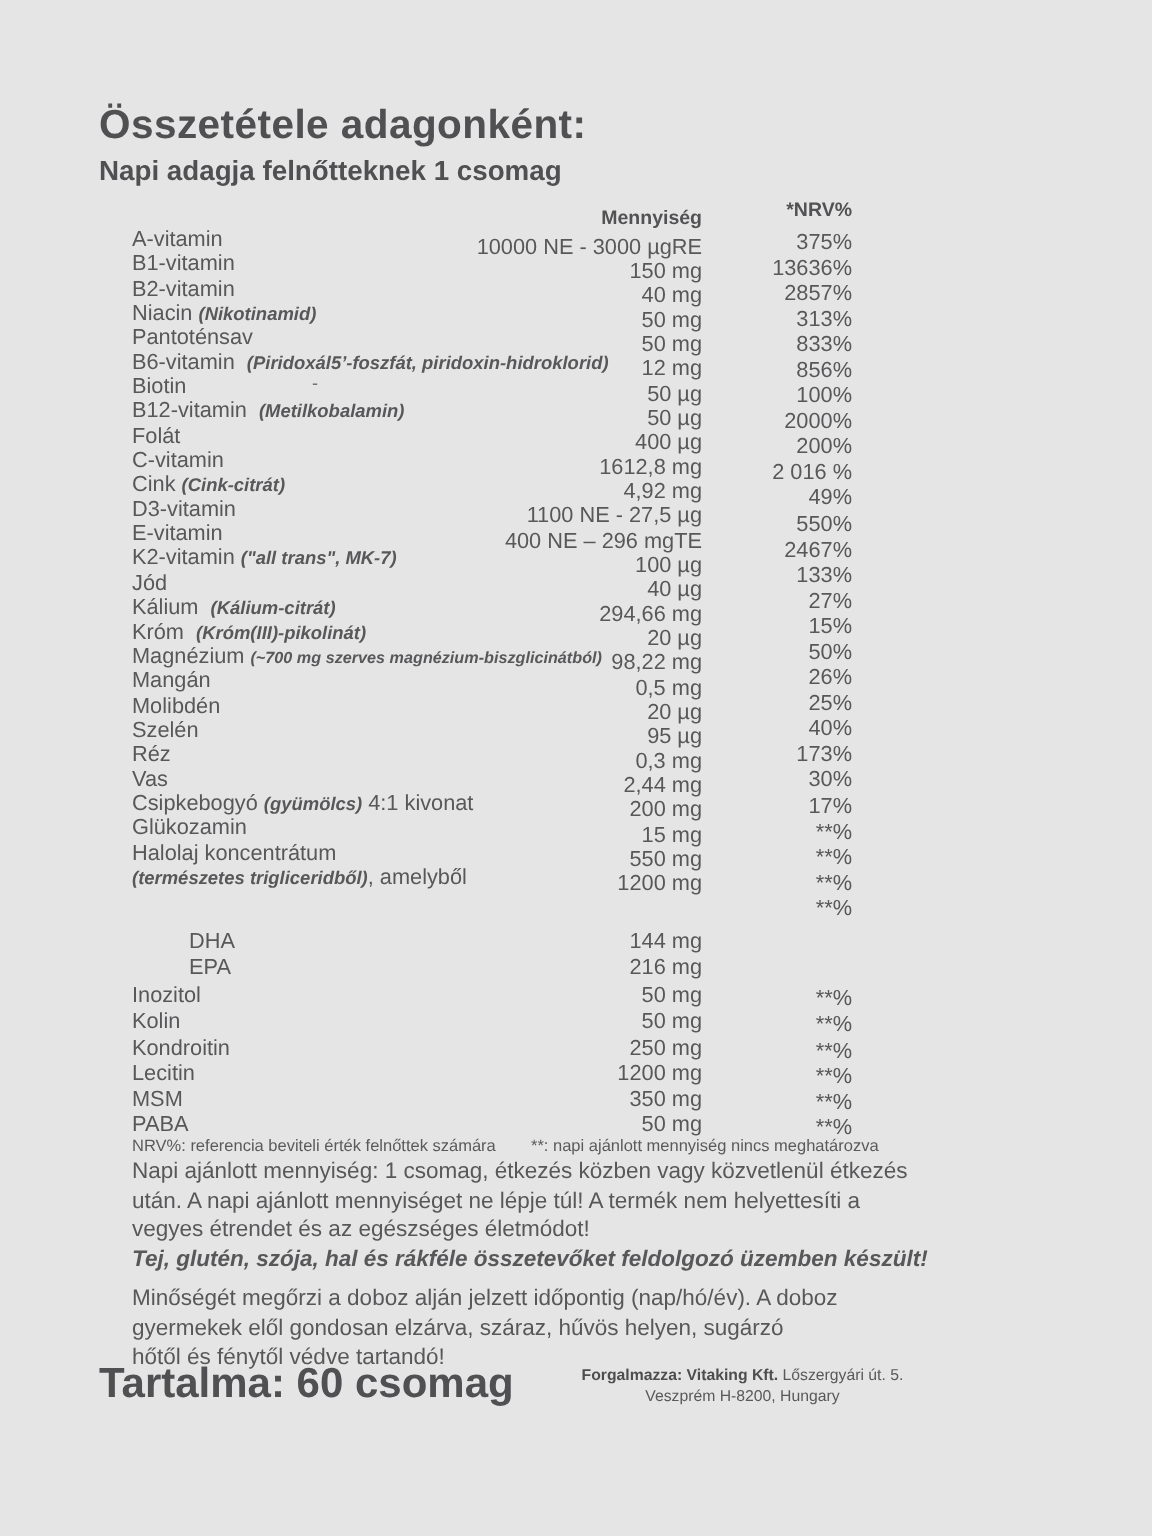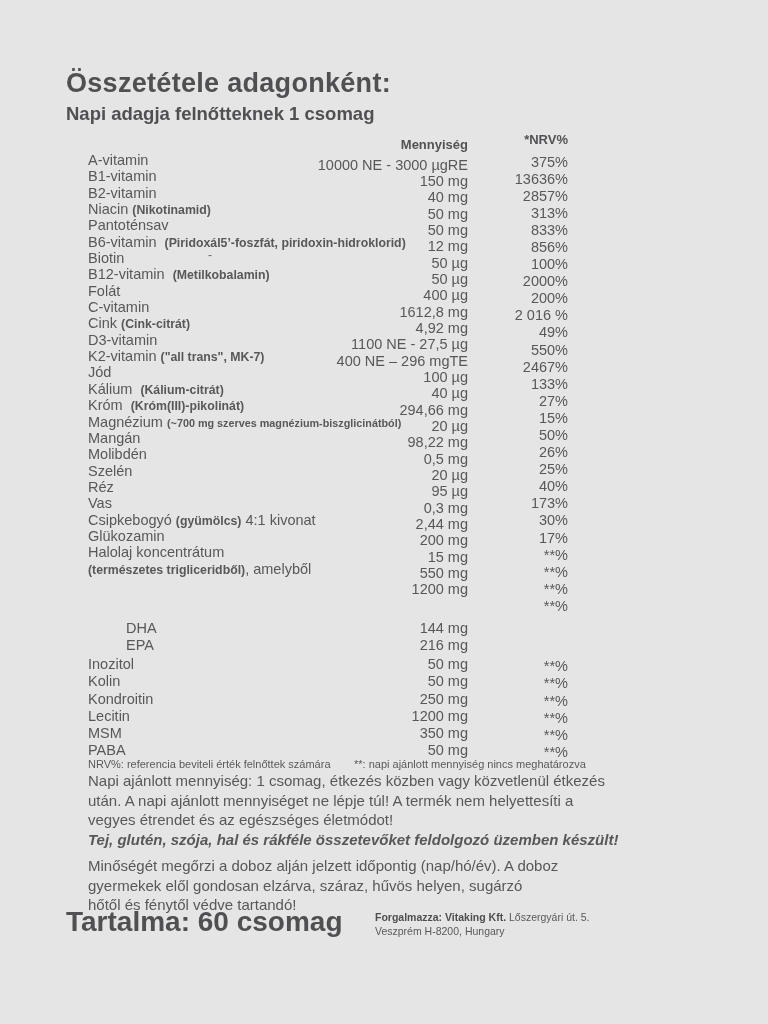--- a/index.html
+++ b/index.html
@@ -9,27 +9,27 @@
   }
   .abs{position:absolute;}
   .title{left:66px;top:68px;font-size:27px;font-weight:bold;color:#505053;letter-spacing:.3px;white-space:nowrap;}
   .subtitle{left:66px;top:103px;font-size:18.5px;font-weight:bold;color:#505053;white-space:nowrap;}
   .hdr{font-weight:bold;font-size:13px;text-align:right;color:#525255;white-space:nowrap;}
   .col{font-size:14.5px;}
   .r{text-align:right;}
   .ln{height:16.35px;line-height:16.35px;white-space:nowrap;}
   .lnv{height:17.1px;line-height:17.1px;white-space:nowrap;}
   .ln2{height:17.3px;line-height:17.3px;white-space:nowrap;}
-  .paren{font-weight:bold;font-size:12.3px;}
+  .paren{font-weight:bold;font-style:italic;font-size:12.3px;}
   .paren.sm{font-size:10.8px;}
   .fn{font-size:11px;color:#5a5a5c;white-space:nowrap;}
   .para{font-size:15px;line-height:19.6px;white-space:pre-line;}
   .allergen{font-size:15px;font-weight:bold;font-style:italic;white-space:nowrap;}
   .contents{font-size:28px;font-weight:bold;color:#505053;white-space:nowrap;}
-  .dist{font-size:10.5px;line-height:14px;text-align:left;color:#59595b;}
+  .dist{font-size:10.5px;line-height:14px;text-align:center;color:#59595b;}
   .dist b{color:#4e4e50;}
   .dash{font-size:12px;color:#6a6a6c;}
 </style>
 </head>
 <body>
 
 <div class="page">
 
   <div class="abs title">Összetétele adagonként:</div>
   <div class="abs subtitle">Napi adagja felnőtteknek 1 csomag</div>
@@ -43,20 +43,21 @@
       <div class="ln"><span>B2-vitamin</span></div>
       <div class="ln"><span>Niacin </span><span class="paren">(Nikotinamid)</span></div>
       <div class="ln"><span>Pantoténsav</span></div>
       <div class="ln"><span>B6-vitamin &nbsp;</span><span class="paren">(Piridoxál5’-foszfát, piridoxin-hidroklorid)</span></div>
       <div class="ln"><span>Biotin</span></div>
       <div class="ln"><span>B12-vitamin &nbsp;</span><span class="paren">(Metilkobalamin)</span></div>
       <div class="ln"><span>Folát</span></div>
       <div class="ln"><span>C-vitamin</span></div>
       <div class="ln"><span>Cink </span><span class="paren">(Cink-citrát)</span></div>
       <div class="ln"><span>D3-vitamin</span></div>
+      <div class="ln"><span>E-vitamin</span></div>
       <div class="ln"><span>K2-vitamin </span><span class="paren">("all trans", MK-7)</span></div>
       <div class="ln"><span>Jód</span></div>
       <div class="ln"><span>Kálium &nbsp;</span><span class="paren">(Kálium-citrát)</span></div>
       <div class="ln"><span>Króm &nbsp;</span><span class="paren">(Króm(III)-pikolinát)</span></div>
       <div class="ln"><span>Magnézium </span><span class="paren sm">(~700 mg szerves magnézium-biszglicinátból)</span></div>
       <div class="ln"><span>Mangán</span></div>
       <div class="ln"><span>Molibdén</span></div>
       <div class="ln"><span>Szelén</span></div>
       <div class="ln"><span>Réz</span></div>
       <div class="ln"><span>Vas</span></div>

